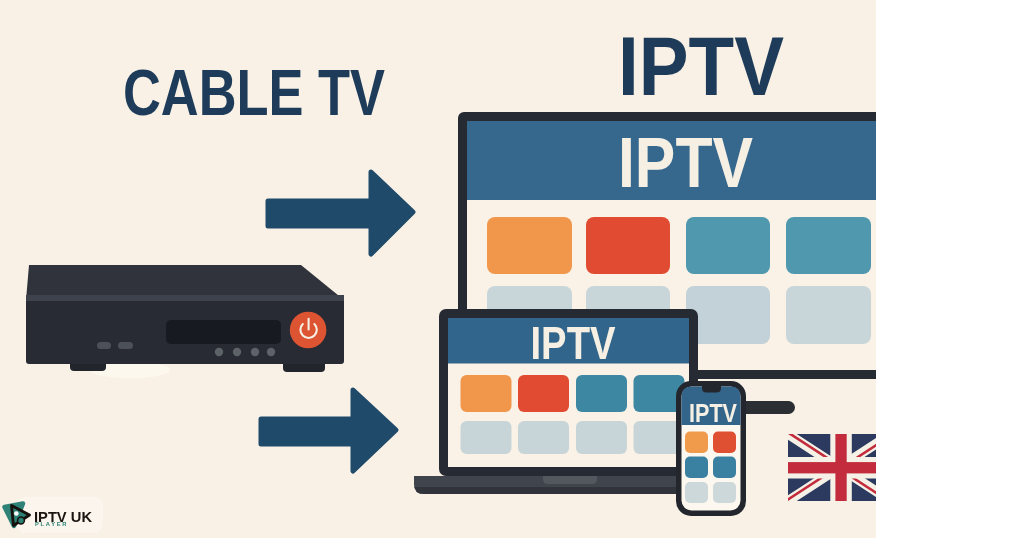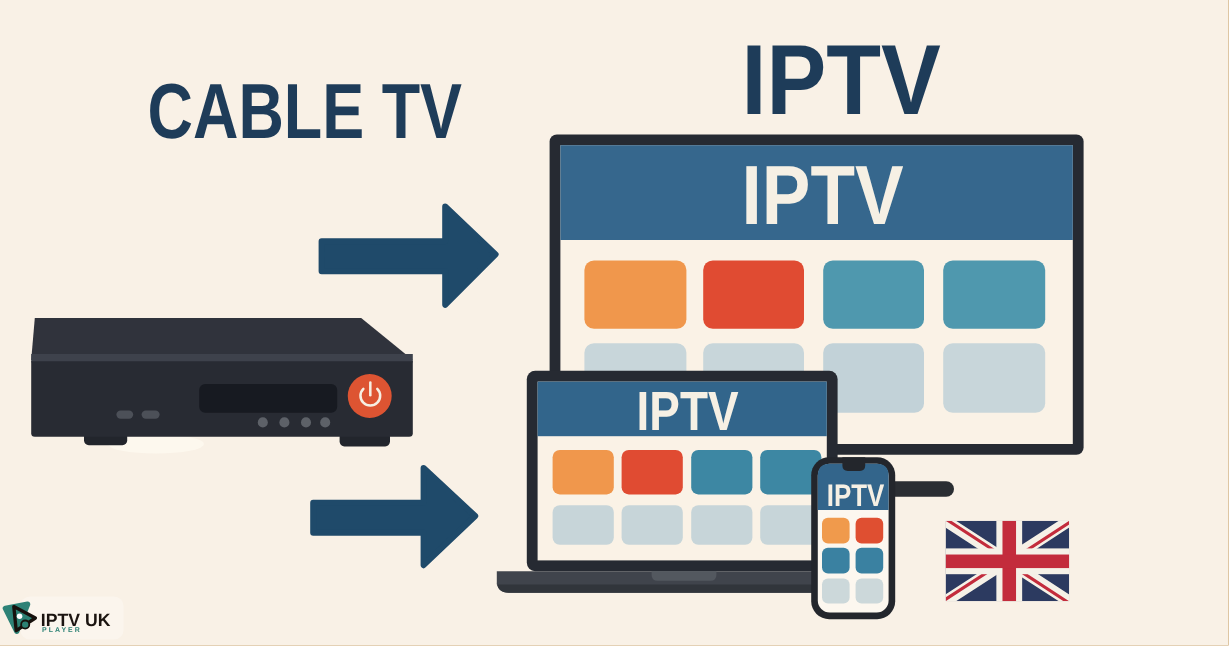--- a/index.html
+++ b/index.html
@@ -1,16 +1,16 @@
 <!DOCTYPE html>
 <html><head>
 <meta charset="utf-8">
 <style>
   html,body{margin:0;padding:0;}
-  #canvas{position:relative;width:1024px;height:538px;background:#a16207;overflow:hidden;
+  #canvas{position:relative;width:876px;height:538px;background:#737373;overflow:hidden;
           font-family:"Liberation Sans", sans-serif;}
   svg{position:absolute;left:0;top:0;}
 </style>
 </head>
 <body>
 <div id="canvas">
 <svg width="1024" height="538" viewBox="0 0 1024 538" font-family="Liberation Sans, sans-serif">
 
   <rect x="0" y="0" width="1024" height="538" fill="#f9f1e6"></rect>
 

